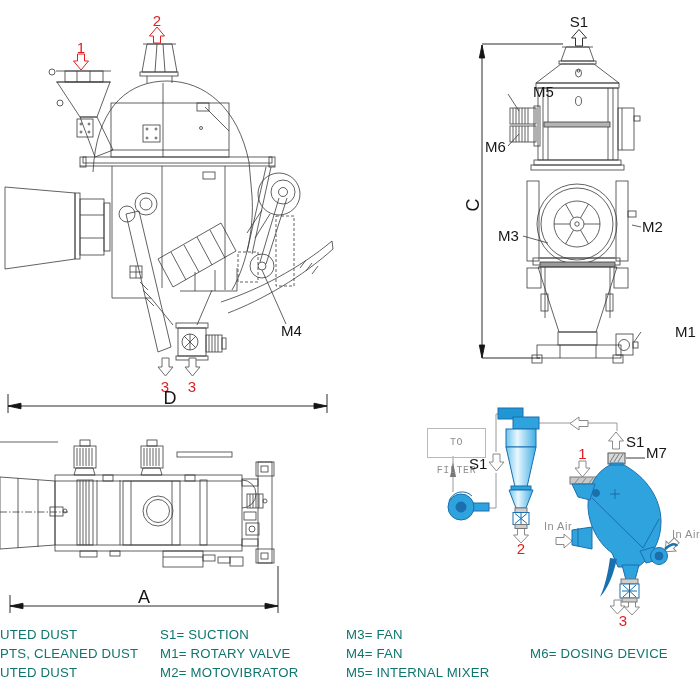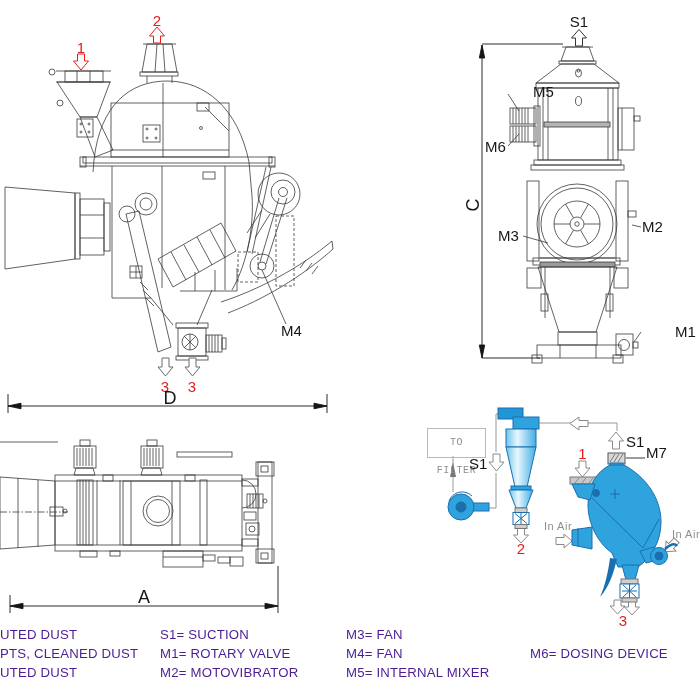--- a/index.html
+++ b/index.html
@@ -6,21 +6,21 @@
   #canvas{position:relative;width:700px;height:700px;background:#fff;font-family:"Liberation Sans",sans-serif;}
   svg{position:absolute;left:0;top:0;}
   .lbl{position:absolute;font-family:"Liberation Sans",sans-serif;font-size:15px;color:#161616;white-space:nowrap;line-height:1;}
   .red{color:#e02020;}
   .dim{font-size:18px;}
   .ctr{text-align:center;}
   .rot{transform:rotate(-90deg);transform-origin:50% 50%;}
   .graytxt{color:#8f8f8f;font-size:11px;letter-spacing:.5px;}
   .filterbox{position:absolute;left:427px;top:428px;width:57px;height:28px;border:1px solid #b9b9b9;
              font-size:10px;color:#8f8f8f;text-align:center;line-height:28px;letter-spacing:.6px;font-family:Liberation Mono, monospace;}
-  .legend{position:absolute;font-size:13.2px;color:#4c1d95;letter-spacing:.2px;line-height:1;}
+  .legend{position:absolute;font-size:13.2px;color:#0f766e;letter-spacing:.2px;line-height:1;}
 </style>
 </head>
 <body>
 
 <div id="canvas">
 
 <svg width="700" height="700" viewBox="0 0 700 700">
 <defs>
   <linearGradient id="cycGrad" x1="0" y1="0" x2="1" y2="0">
     <stop offset="0" stop-color="#6ec4ec"></stop>

